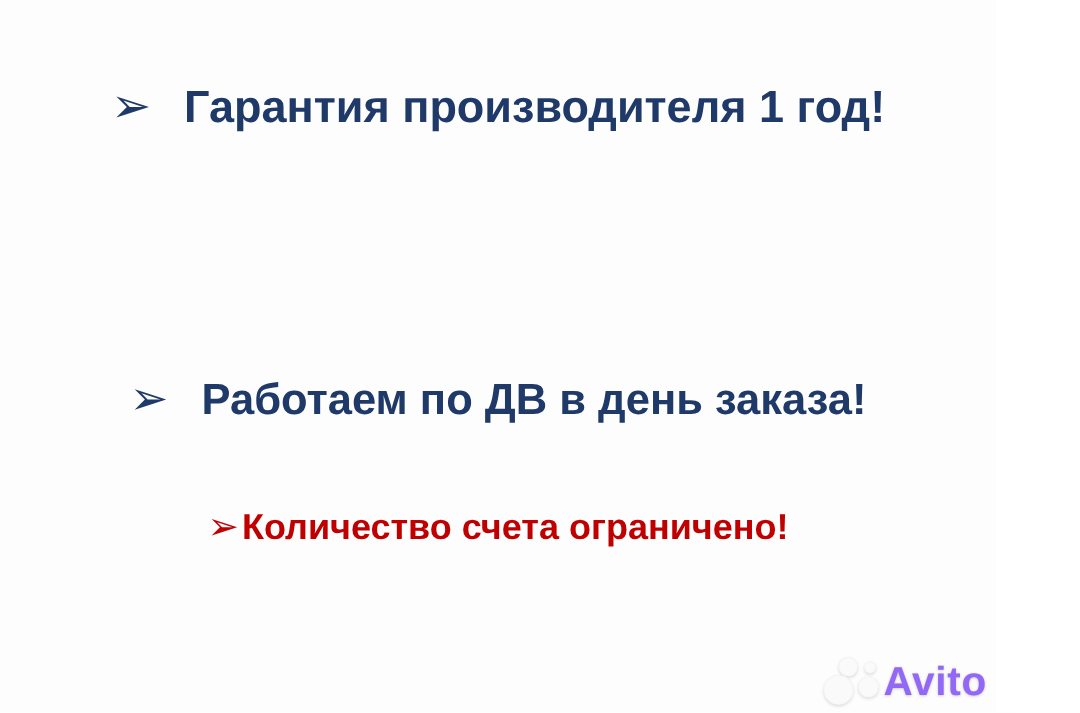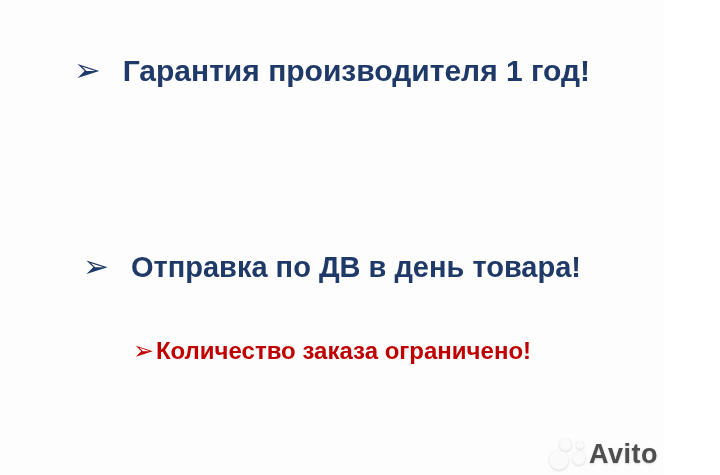--- a/index.html
+++ b/index.html
@@ -40,40 +40,40 @@
     position:absolute;border-radius:50%;
     background:#fafafa;
     box-shadow:0 1px 2px rgba(175,175,175,0.45), inset 0 0 1px rgba(200,200,200,0.4);
   }
   .wm-c1{width:13px;height:13px;left:10px;top:0;}
   .wm-c2{width:20px;height:20px;left:0;top:12px;}
   .wm-c3{width:8px;height:8px;left:27px;top:3px;}
   .wm-c4{width:14px;height:14px;left:23px;top:13px;}
   .wm-text{
     font-size:27px;font-weight:bold;letter-spacing:0.5px;
-    color:#404040;
+    color:#8b5cf6;
     text-shadow:0 1px 2px rgba(170,170,170,0.5), 0 0 1px rgba(190,190,190,0.6);
   }
 </style>
 </head>
 <body>
 
 <div class="stage">
 
   <div class="line line-warranty">
     <span class="arrow">➢</span><span>Гарантия производителя 1 год!</span>
   </div>
 
 
   <div class="line line-shipping">
-    <span class="arrow">➢</span><span>Отправка по ДВ в день товара!</span>
+    <span class="arrow">➢</span><span>Работаем по ДВ в день заказа!</span>
   </div>
 
   <div class="line line-stock">
-    <span class="arrow">➢</span><span>Количество заказа ограничено!</span>
+    <span class="arrow">➢</span><span>Количество счета ограничено!</span>
   </div>
 
   <div class="watermark">
     <span class="wm-logo">
       <span class="wm-c wm-c1"></span>
       <span class="wm-c wm-c2"></span>
       <span class="wm-c wm-c3"></span>
       <span class="wm-c wm-c4"></span>
     </span>
     <span class="wm-text">Avito</span>

